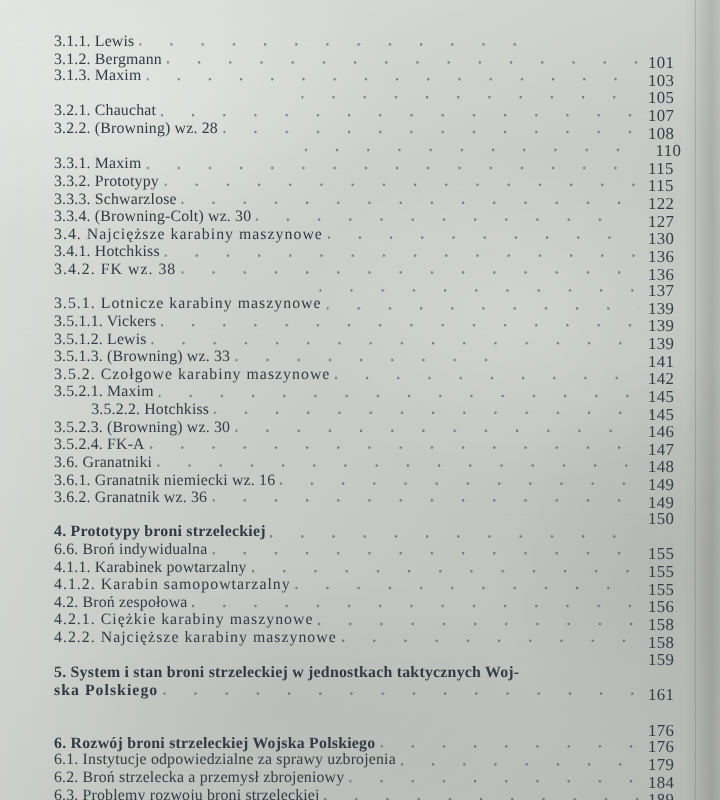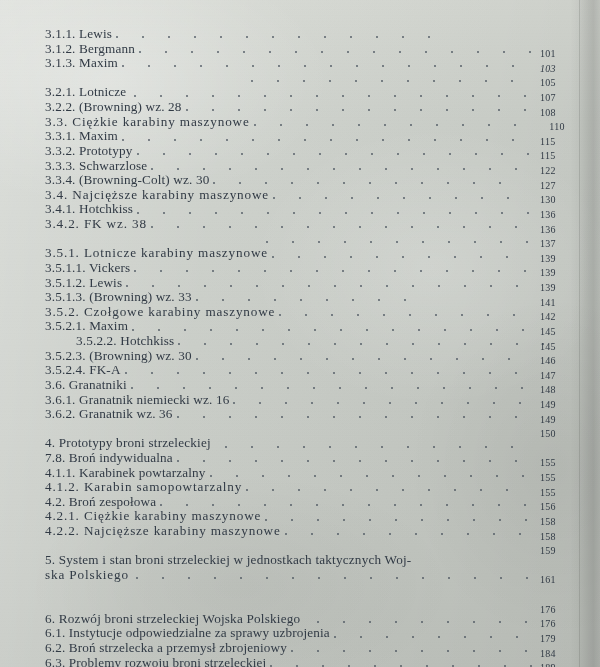--- a/index.html
+++ b/index.html
@@ -84,21 +84,21 @@
     position: absolute;
     left: 45px;
     top: 0;
     white-space: nowrap;
     font-size: 13.2px;
     line-height: 14.6px;
     letter-spacing: 0.15px;
     color: #313a45;
   }
   .entry.bold {
-    font-weight: normal;
+    font-weight: bold;
     letter-spacing: 0.2px;
   }
   .entry.wide {
     letter-spacing: 0.85px;
   }
 
   
   .leader {
     position: absolute;
     left: 45px;
@@ -118,21 +118,21 @@
     background-size: 26px 2px;
     background-repeat: repeat-x;
   }
 
   .pageno {
     position: absolute;
     right: 26px;
     top: 0;
     width: 34px;
     text-align: left;
-    font-size: 10px;
+    font-size: 14px;
     line-height: 14.6px;
     color: #323b46;
     letter-spacing: 0.3px;
   }
 
   
   #grain {
     position: absolute;
     inset: 0;
     z-index: 5;
@@ -160,46 +160,45 @@
         </div>
         <span class="entry" style="background: transparent;">3.1.2. Bergmann</span>
       </div>
       <div class="pageno" style="position: absolute; top: 47.12px;">101</div>
       <div class="row" style="position: absolute; top: 56.24px; left: 0px; width: 600px;">
         <div class="leader" style="left: 121.875px;">
           <div class="dots"></div>
         </div>
         <span class="entry" style="background: transparent;">3.1.3. Maxim</span>
       </div>
-      <div class="pageno" style="position: absolute; top: 61.74px; font-style: italic;">103</div>
+      <div class="pageno" style="position: absolute; top: 61.74px;">103</div>
       <div class="row" style="position: absolute; top: 70.86px; left: 0px; width: 600px;">
         <div class="leader" style="left: 251.375px;">
           <div class="dots"></div>
         </div>
       </div>
       <div class="pageno" style="position: absolute; top: 76.36px;">105</div>
       <div class="row" style="position: absolute; top: 85.48px; left: 0px; width: 600px;">
         <div class="leader" style="left: 134.031px;">
           <div class="dots"></div>
         </div>
-        <span class="entry" style="background: transparent;">3.2.1. Lotnicze</span>
+        <span class="entry" style="background: transparent;">3.2.1. Chauchat</span>
       </div>
       <div class="pageno" style="position: absolute; top: 90.98px;">107</div>
       <div class="row" style="position: absolute; top: 100.1px; left: 0px; width: 600px;">
         <div class="leader" style="left: 185.562px;">
           <div class="dots"></div>
         </div>
         <span class="entry" style="background: transparent;">3.2.2. (Browning) wz. 28</span>
       </div>
       <div class="pageno" style="position: absolute; top: 105.6px;">108</div>
       <div class="row" style="position: absolute; top: 114.72px; left: 0px; width: 600px;">
         <div class="leader" style="left: 253.703px;">
           <div class="dots"></div>
         </div>
-        <span class="entry wide" style="background: transparent;">3.3. Ciężkie karabiny maszynowe</span>
       </div>
       <div class="pageno" style="position: absolute; top: 120.22px; text-align: center;">110</div>
       <div class="row" style="position: absolute; top: 129.34px; left: 0px; width: 600px;">
         <div class="leader" style="left: 121.875px;">
           <div class="dots"></div>
         </div>
         <span class="entry" style="background: transparent;">3.3.1. Maxim</span>
       </div>
       <div class="pageno" style="position: absolute; top: 134.84px;">115</div>
       <div class="row" style="position: absolute; top: 143.96px; left: 0px; width: 600px;">
@@ -338,21 +337,21 @@
       <div class="row" style="position: absolute; top: 436.36px; left: 0px; width: 600px;">
         <div class="leader" style="left: 225.391px;">
           <div class="dots"></div>
         </div>
         <span class="entry bold" style="background: transparent;">4. Prototypy broni strzeleckiej</span>
       </div>
       <div class="row" style="position: absolute; top: 450.98px; left: 0px; width: 600px;">
         <div class="leader" style="left: 176.844px;">
           <div class="dots"></div>
         </div>
-        <span class="entry" style="background: transparent;">7.8. Broń indywidualna</span>
+        <span class="entry" style="background: transparent;">6.6. Broń indywidualna</span>
       </div>
       <div class="pageno" style="position: absolute; top: 456.48px;">155</div>
       <div class="row" style="position: absolute; top: 465.6px; left: 0px; width: 600px;">
         <div class="leader" style="left: 209.578px;">
           <div class="dots"></div>
         </div>
         <span class="entry" style="background: transparent;">4.1.1. Karabinek powtarzalny</span>
       </div>
       <div class="pageno" style="position: absolute; top: 471.1px;">155</div>
       <div class="row" style="position: absolute; top: 480.22px; left: 0px; width: 600px;">

